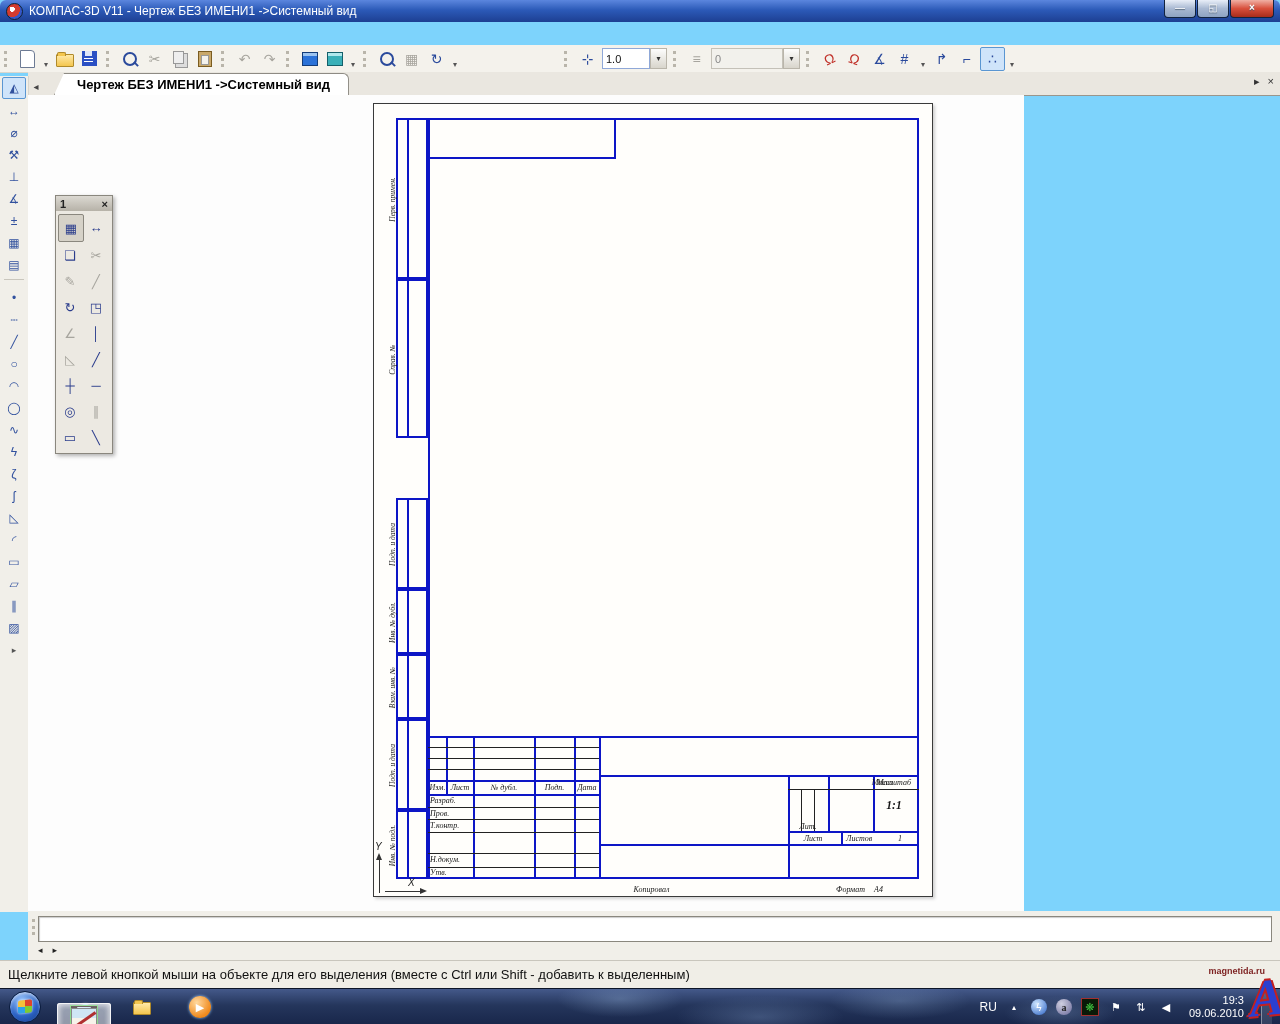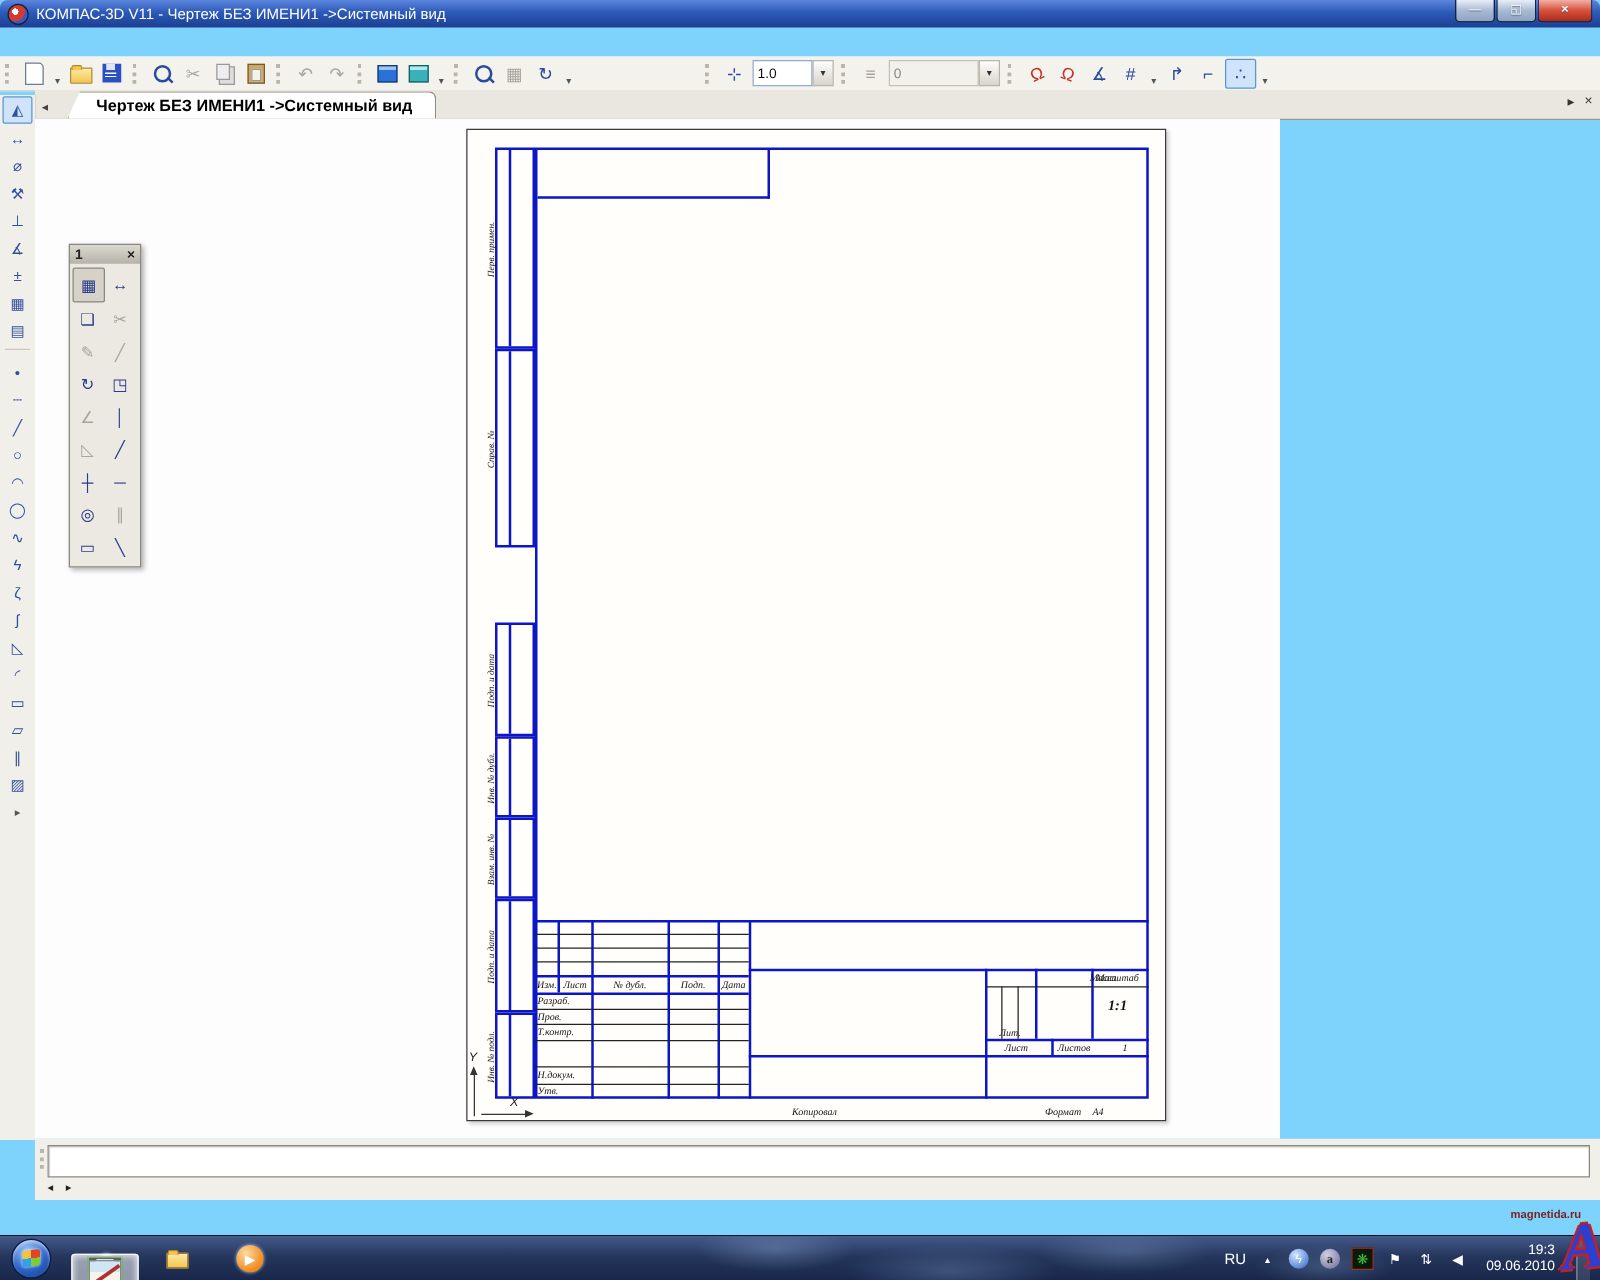--- a/index.html
+++ b/index.html
@@ -407,20 +407,23 @@
 
   <div class="propbar">
     <div class="grip abs" style="left:0;top:8px;"></div>
     <div class="propfield"></div>
     <div class="proparrows">
       <span>◂</span>
       <span>▸</span>
     </div>
   </div>
 
+  <div class="statusbar">
+    <span>Щелкните левой кнопкой мыши на объекте для его выделения (вместе с Ctrl или Shift - добавить к выделенным)</span>
+  </div>
 
   <div class="taskbar">
     <div class="orb">
         <div class="orb-flag"></div>
       </div>
     <div id="taskbar-apps" style="display:flex;">
 
     <div class="tbi">
           <span class="tbicon gl-ie">e</span>
         </div>

